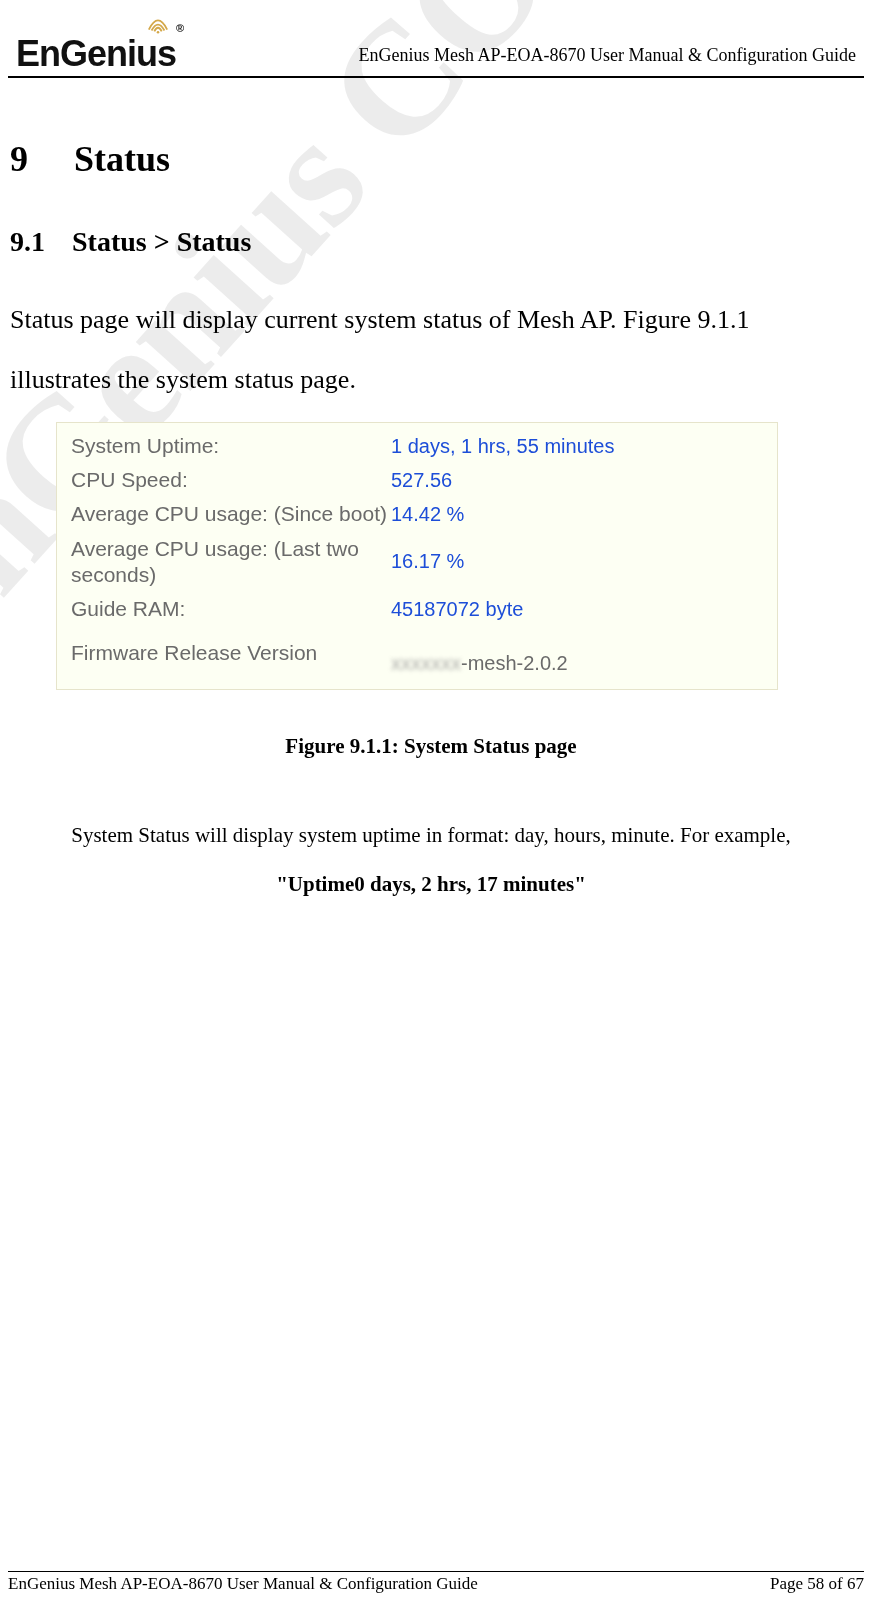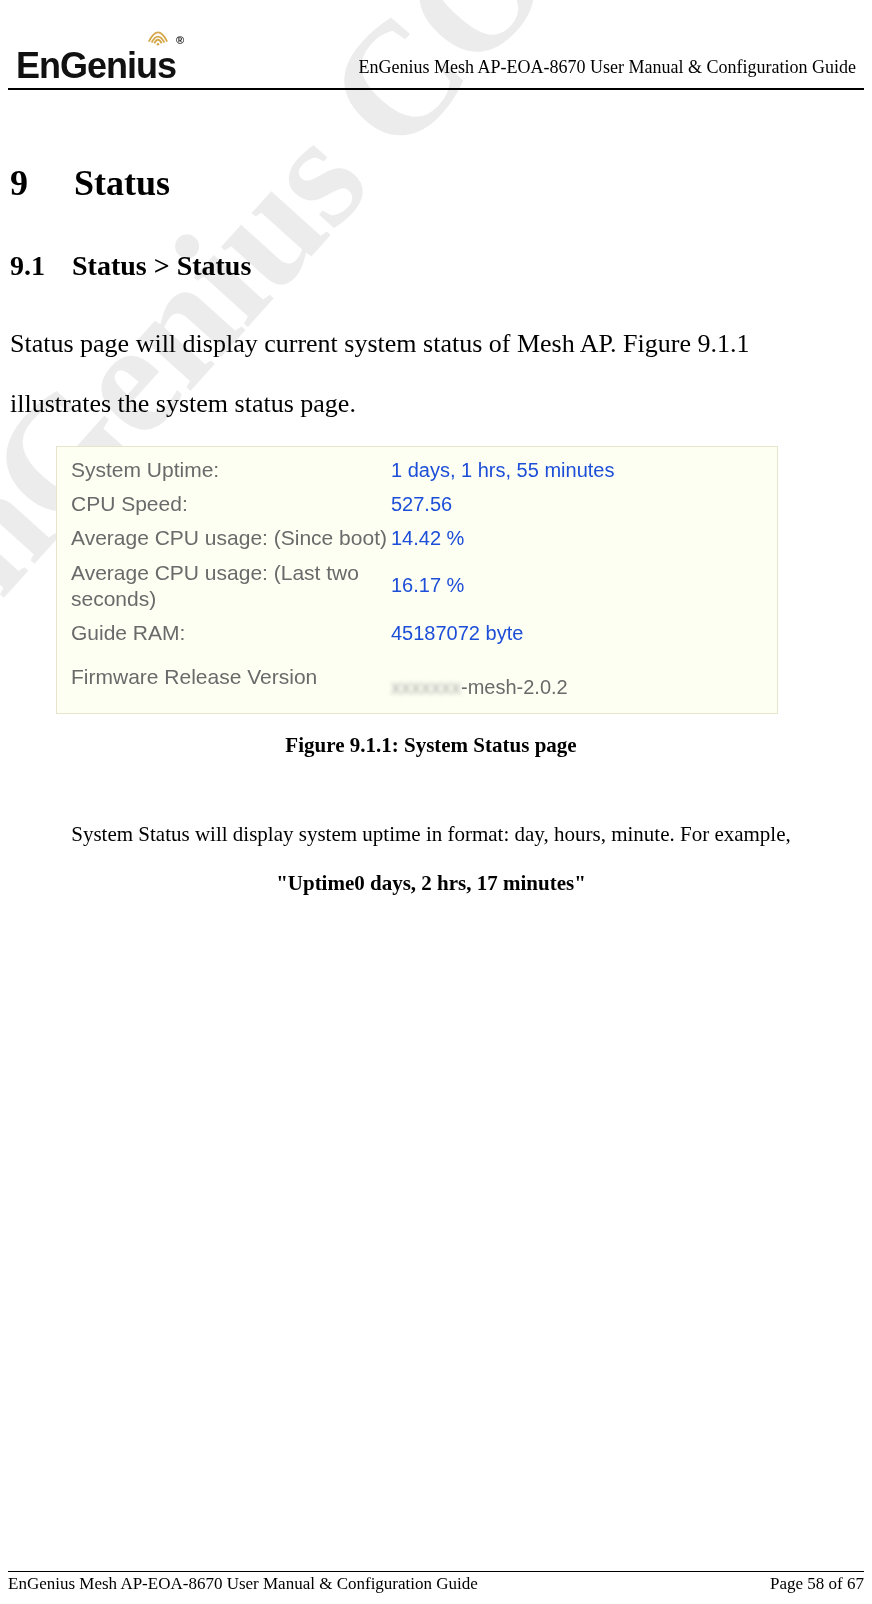--- a/index.html
+++ b/index.html
@@ -31,21 +31,21 @@
       position: relative;
       z-index: 1;
       padding: 0 0 0 0;
     }
     .header-row {
       display: flex;
       align-items: flex-end;
       justify-content: space-between;
       padding: 16px 8px 4px 8px;
       border-bottom: 2px solid #000;
-      margin: 12px 8px;
+      margin: 0 8px;
     }
     .logo {
       display: flex;
       flex-direction: column;
       align-items: flex-start;
       padding-bottom: 2px;
     }
     .logo-wifi {
       align-self: flex-end;
       margin-right: 14px;
@@ -125,21 +125,21 @@
     }
     .blur-span {
       filter: blur(2px);
       color: #8a8a8a;
       opacity: 0.7;
     }
     .caption {
       text-align: center;
       font-weight: bold;
       font-size: 21px;
-      margin-top: 19px;
+      margin-top: 44px;
     }
     .footer {
       position: absolute;
       bottom: 10px;
       left: 8px;
       right: 8px;
       border-top: 1px solid #000;
       display: flex;
       justify-content: space-between;
       font-size: 17px;

